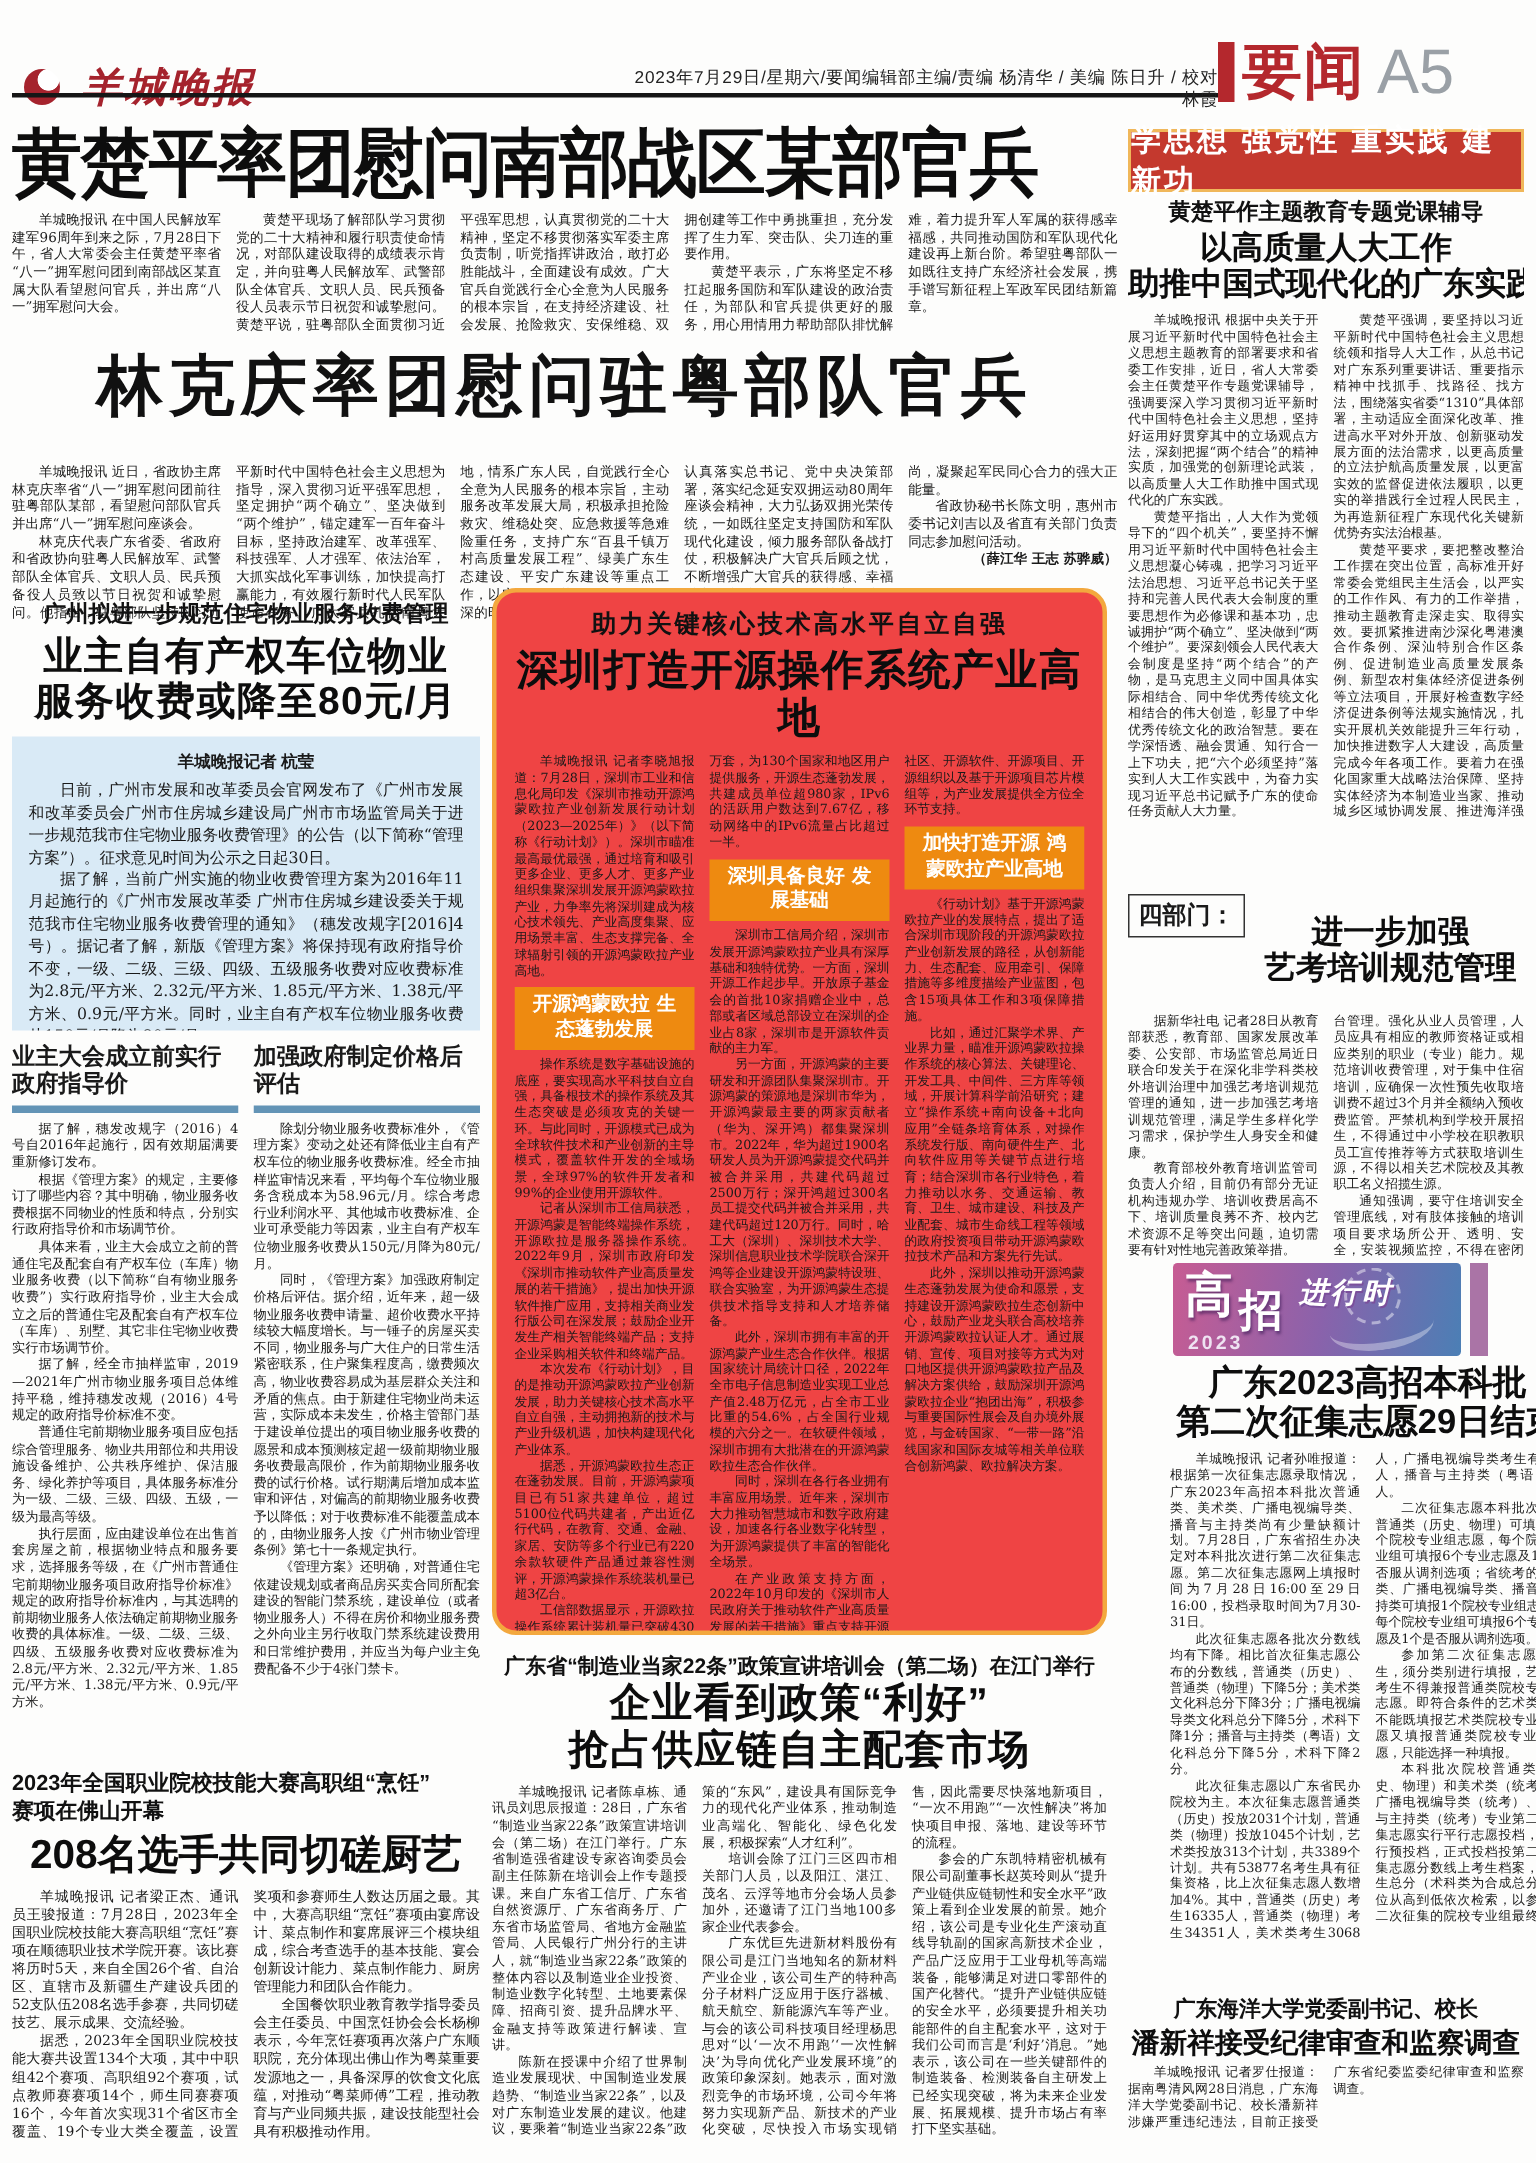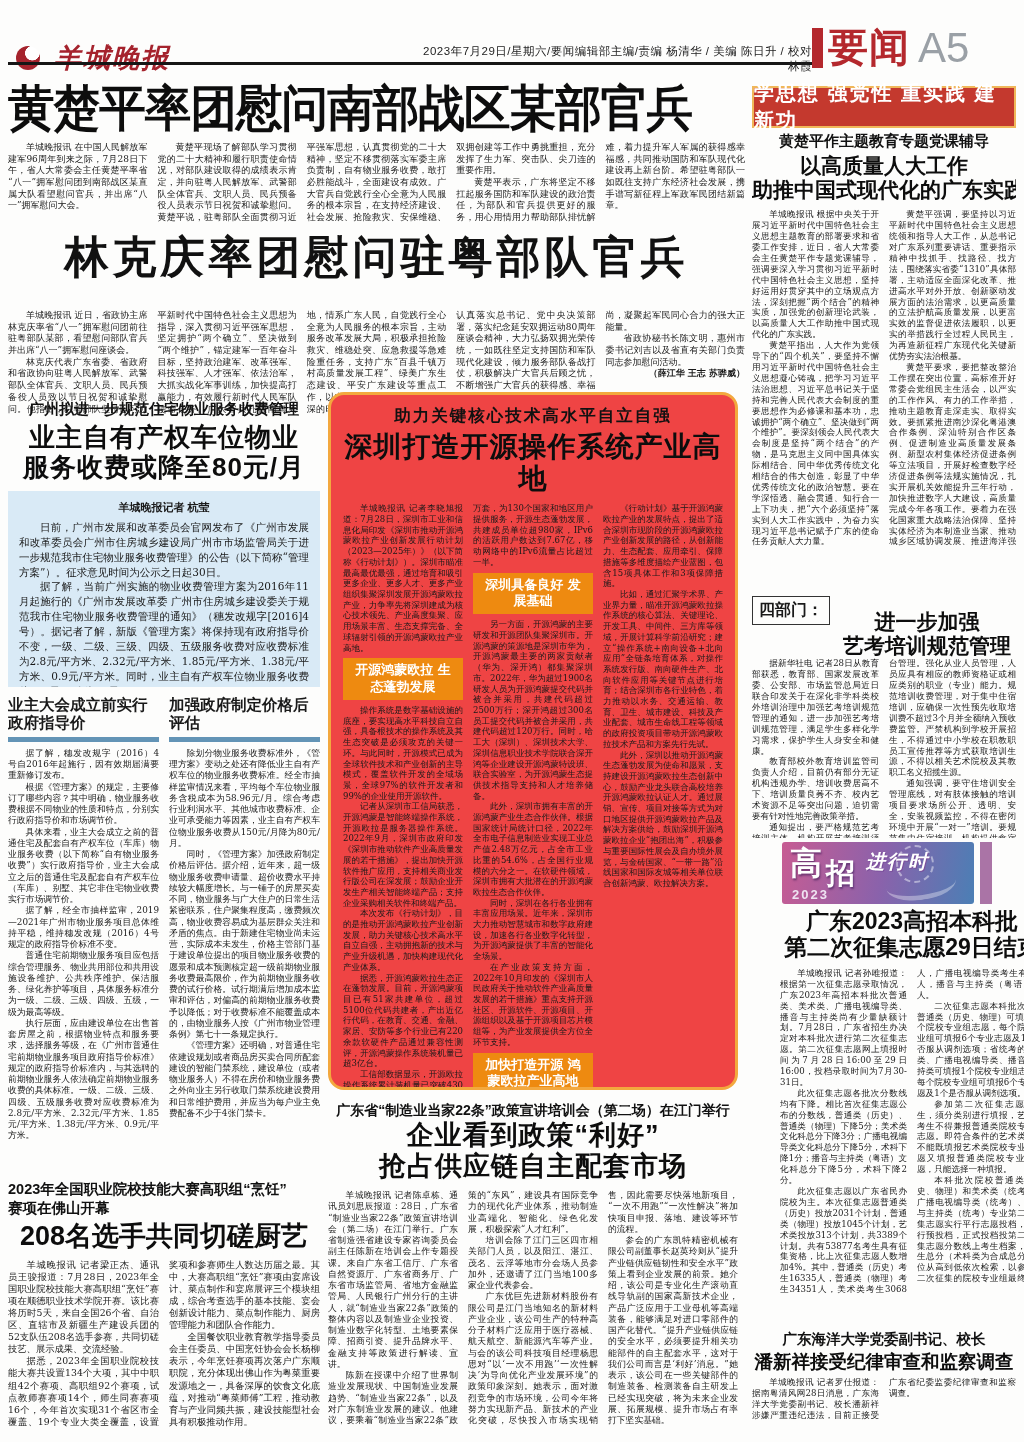--- a/index.html
+++ b/index.html
@@ -67,21 +67,21 @@
   
   .rd{left:752px;top:132px;width:264px;height:426px;overflow:hidden;}
   .rd .k{font-size:15px;}
   .rd .t{font-size:21px;margin-top:3px;white-space:nowrap;}
   .rd .bt{margin-top:7px;height:346px;font-size:8.6px;line-height:1.27;}
   .sb{left:752px;top:562px;width:264px;height:276px;overflow:hidden;}
   .sb-head{display:flex;align-items:center;gap:8px;}
   .sb-label{border:1.5px solid #333;font-size:16px;font-weight:bold;padding:3px 6px;white-space:nowrap;}
   .sb-titles{flex:1;text-align:center;margin-top:48px;}
   .sb-titles .t{font-size:21px;}
-  .sb .bt{margin-top:0;height:212px;font-size:8.6px;line-height:1.27;}
+  .sb .bt{margin-top:18px;height:212px;font-size:8.6px;line-height:1.27;}
   .gzb{left:782px;top:842px;width:210px;height:62px;}
   .gzb-main{position:absolute;left:0;top:0;bottom:0;width:192px;border-radius:3px;overflow:hidden;
       background:linear-gradient(100deg,#c75c93 0%,#8a62ab 52%,#4b7fb5 100%);}
   .gzb-strip{position:absolute;right:0;top:0;bottom:0;width:12px;background:#aa74a6;}
   .gzb-c1{position:absolute;left:8px;top:0px;font-size:32px;font-weight:900;color:#fff;
       font-family:"DejaVu Serif",serif;text-shadow:1px 2px 2px rgba(50,20,80,.55);}
   .gzb-c2{position:absolute;left:44px;top:12px;font-size:29px;font-weight:900;color:#fff;
       font-family:"DejaVu Serif",serif;text-shadow:1px 2px 2px rgba(50,20,80,.55);}
   .gzb-year{position:absolute;left:10px;bottom:2px;font-size:13px;font-weight:bold;color:#efe3f2;letter-spacing:2px;}
   .gzb-sub{position:absolute;left:84px;top:7px;font-size:19px;font-weight:900;font-style:italic;color:#fff;
@@ -114,21 +114,21 @@
   <span class="section-bar"></span>
   <span class="section-name">要闻</span>
   <span class="section-page">A5</span>
 </div>
 
 <div class="abs lead-hl">黄楚平率团慰问南部战区某部官兵</div>
 <div class="abs slogan">学思想 强党性 重实践 建新功</div>
 
 <div class="abs a1 bt cols5">
   <p>羊城晚报讯 在中国人民解放军建军96周年到来之际，7月28日下午，省人大常委会主任黄楚平率省“八一”拥军慰问团到南部战区某直属大队看望慰问官兵，并出席“八一”拥军慰问大会。</p>
-  <p>黄楚平现场了解部队学习贯彻党的二十大精神和履行职责使命情况，对部队建设取得的成绩表示肯定，并向驻粤人民解放军、武警部队全体官兵、文职人员、民兵预备役人员表示节日祝贺和诚挚慰问。黄楚平说，驻粤部队全面贯彻习近平强军思想，认真贯彻党的二十大精神，坚定不移贯彻落实军委主席负责制，自有物业服务收费，敢打必胜能战斗，全面建设有成效。广大官兵自觉践行全心全意为人民服务的根本宗旨，在支持经济建设、社会发展、抢险救灾、安保维稳、双拥创建等工作中勇挑重担，充分发挥了生力军、突击队、尖刀连的重要作用。</p>
+  <p>黄楚平现场了解部队学习贯彻党的二十大精神和履行职责使命情况，对部队建设取得的成绩表示肯定，并向驻粤人民解放军、武警部队全体官兵、文职人员、民兵预备役人员表示节日祝贺和诚挚慰问。黄楚平说，驻粤部队全面贯彻习近平强军思想，认真贯彻党的二十大精神，坚定不移贯彻落实军委主席负责制，听党指挥讲政治，敢打必胜能战斗，全面建设有成效。广大官兵自觉践行全心全意为人民服务的根本宗旨，在支持经济建设、社会发展、抢险救灾、安保维稳、双拥创建等工作中勇挑重担，充分发挥了生力军、突击队、尖刀连的重要作用。</p>
   <p>黄楚平表示，广东将坚定不移扛起服务国防和军队建设的政治责任，为部队和官兵提供更好的服务，用心用情用力帮助部队排忧解难，着力提升军人军属的获得感幸福感，共同推动国防和军队现代化建设再上新台阶。希望驻粤部队一如既往支持广东经济社会发展，携手谱写新征程上军政军民团结新篇章。</p>
 
 </div>
 
 <div class="abs hl2">林克庆率团慰问驻粤部队官兵</div>
 <div class="abs a2 bt cols5">
   <p>羊城晚报讯 近日，省政协主席林克庆率省“八一”拥军慰问团前往驻粤部队某部，看望慰问部队官兵并出席“八一”拥军慰问座谈会。</p>
   <p>林克庆代表广东省委、省政府和省政协向驻粤人民解放军、武警部队全体官兵、文职人员、民兵预备役人员致以节日祝贺和诚挚慰问。他指出，驻粤部队坚持以习近平新时代中国特色社会主义思想为指导，深入贯彻习近平强军思想，坚定拥护“两个确立”、坚决做到“两个维护”，锚定建军一百年奋斗目标，坚持政治建军、改革强军、科技强军、人才强军、依法治军，大抓实战化军事训练，加快提高打赢能力，有效履行新时代人民军队使命任务。广大官兵扎根南粤大地，情系广东人民，自觉践行全心全意为人民服务的根本宗旨，主动服务改革发展大局，积极承担抢险救灾、维稳处突、应急救援等急难险重任务，支持广东“百县千镇万村高质量发展工程”、绿美广东生态建设、平安广东建设等重点工作，以实际行动谱写了军民鱼水情深的时代新篇章。省委、省政府将认真落实总书记、党中央决策部署，落实纪念延安双拥运动80周年座谈会精神，大力弘扬双拥光荣传统，一如既往坚定支持国防和军队现代化建设，倾力服务部队备战打仗，积极解决广大官兵后顾之忧，不断增强广大官兵的获得感、幸福感和荣誉感，推动形成关心国防、支持军队、尊崇军人的良好社会风尚，凝聚起军民同心合力的强大正能量。</p>
   <p>省政协秘书长陈文明，惠州市委书记刘吉以及省直有关部门负责同志参加慰问活动。</p>
   <p class="sign">（薛江华 王志 苏骅威）</p>
@@ -190,20 +190,21 @@
   <div class="t">深圳打造开源操作系统产业高地</div>
   <div class="bt cols3">
     <p>羊城晚报讯 记者李晓旭报道：7月28日，深圳市工业和信息化局印发《深圳市推动开源鸿蒙欧拉产业创新发展行动计划（2023—2025年）》（以下简称《行动计划》）。深圳市瞄准最高最优最强，通过培育和吸引更多企业、更多人才、更多产业组织集聚深圳发展开源鸿蒙欧拉产业，力争率先将深圳建成为核心技术领先、产业高度集聚、应用场景丰富、生态支撑完备、全球辐射引领的开源鸿蒙欧拉产业高地。</p>
     <div class="oh">开源鸿蒙欧拉 生态蓬勃发展</div>
     <p>操作系统是数字基础设施的底座，要实现高水平科技自立自强，具备根技术的操作系统及其生态突破是必须攻克的关键一环。与此同时，开源模式已成为全球软件技术和产业创新的主导模式，覆盖软件开发的全域场景，全球97%的软件开发者和99%的企业使用开源软件。</p>
     <p>记者从深圳市工信局获悉，开源鸿蒙是智能终端操作系统，开源欧拉是服务器操作系统。2022年9月，深圳市政府印发《深圳市推动软件产业高质量发展的若干措施》，提出加快开源软件推广应用，支持相关商业发行版公司在深发展；鼓励企业开发生产相关智能终端产品；支持企业采购相关软件和终端产品。</p>
     <p>本次发布《行动计划》，目的是推动开源鸿蒙欧拉产业创新发展，助力关键核心技术高水平自立自强，主动拥抱新的技术与产业升级机遇，加快构建现代化产业体系。</p>
     <p>据悉，开源鸿蒙欧拉生态正在蓬勃发展。目前，开源鸿蒙项目已有51家共建单位，超过5100位代码共建者，产出近亿行代码，在教育、交通、金融、家居、安防等多个行业已有220余款软硬件产品通过兼容性测评，开源鸿蒙操作系统装机量已超3亿台。</p>
     <p>工信部数据显示，开源欧拉操作系统累计装机量已突破430万套，为130个国家和地区用户提供服务，开源生态蓬勃发展，共建成员单位超980家，IPv6的活跃用户数达到7.67亿，移动网络中的IPv6流量占比超过一半。</p>
     <div class="oh">深圳具备良好 发展基础</div>
+    <p>深圳市工信局介绍，深圳市发展开源鸿蒙欧拉产业具有深厚基础和独特优势。一方面，深圳开源工作起步早。开放原子基金会的首批10家捐赠企业中，总部或者区域总部设立在深圳的企业占8家，深圳市是开源软件贡献的主力军。</p>
     <p>另一方面，开源鸿蒙的主要研发和开源团队集聚深圳市。开源鸿蒙的策源地是深圳市华为，开源鸿蒙最主要的两家贡献者（华为、深开鸿）都集聚深圳市。2022年，华为超过1900名研发人员为开源鸿蒙提交代码并被合并采用，共建代码超过2500万行；深开鸿超过300名员工提交代码并被合并采用，共建代码超过120万行。同时，哈工大（深圳）、深圳技术大学、深圳信息职业技术学院联合深开鸿等企业建设开源鸿蒙特设班、联合实验室，为开源鸿蒙生态提供技术指导支持和人才培养储备。</p>
     <p>此外，深圳市拥有丰富的开源鸿蒙产业生态合作伙伴。根据国家统计局统计口径，2022年全市电子信息制造业实现工业总产值2.48万亿元，占全市工业比重的54.6%，占全国行业规模的六分之一。在软硬件领域，深圳市拥有大批潜在的开源鸿蒙欧拉生态合作伙伴。</p>
     <p>同时，深圳在各行各业拥有丰富应用场景。近年来，深圳市大力推动智慧城市和数字政府建设，加速各行各业数字化转型，为开源鸿蒙提供了丰富的智能化全场景。</p>
     <p>在产业政策支持方面，2022年10月印发的《深圳市人民政府关于推动软件产业高质量发展的若干措施》重点支持开源社区、开源软件、开源项目、开源组织以及基于开源项目芯片模组等，为产业发展提供全方位全环节支持。</p>
     <div class="oh">加快打造开源 鸿蒙欧拉产业高地</div>
     <p>《行动计划》基于开源鸿蒙欧拉产业的发展特点，提出了适合深圳市现阶段的开源鸿蒙欧拉产业创新发展的路径，从创新能力、生态配套、应用牵引、保障措施等多维度描绘产业蓝图，包含15项具体工作和3项保障措施。</p>
     <p>比如，通过汇聚学术界、产业界力量，瞄准开源鸿蒙欧拉操作系统的核心算法、关键理论、开发工具、中间件、三方库等领域，开展计算科学前沿研究；建立“操作系统+南向设备+北向应用”全链条培育体系，对操作系统发行版、南向硬件生产、北向软件应用等关键节点进行培育；结合深圳市各行业特色，着力推动以水务、交通运输、教育、卫生、城市建设、科技及产业配套、城市生命线工程等领域的政府投资项目带动开源鸿蒙欧拉技术产品和方案先行先试。</p>
     <p>此外，深圳以推动开源鸿蒙生态蓬勃发展为使命和愿景，支持建设开源鸿蒙欧拉生态创新中心，鼓励产业龙头联合高校培养开源鸿蒙欧拉认证人才。通过展销、宣传、项目对接等方式为对口地区提供开源鸿蒙欧拉产品及解决方案供给，鼓励深圳开源鸿蒙欧拉企业“抱团出海”，积极参与重要国际性展会及自办境外展览，与金砖国家、“一带一路”沿线国家和国际友城等相关单位联合创新鸿蒙、欧拉解决方案。</p>
   </div>
 </div>

